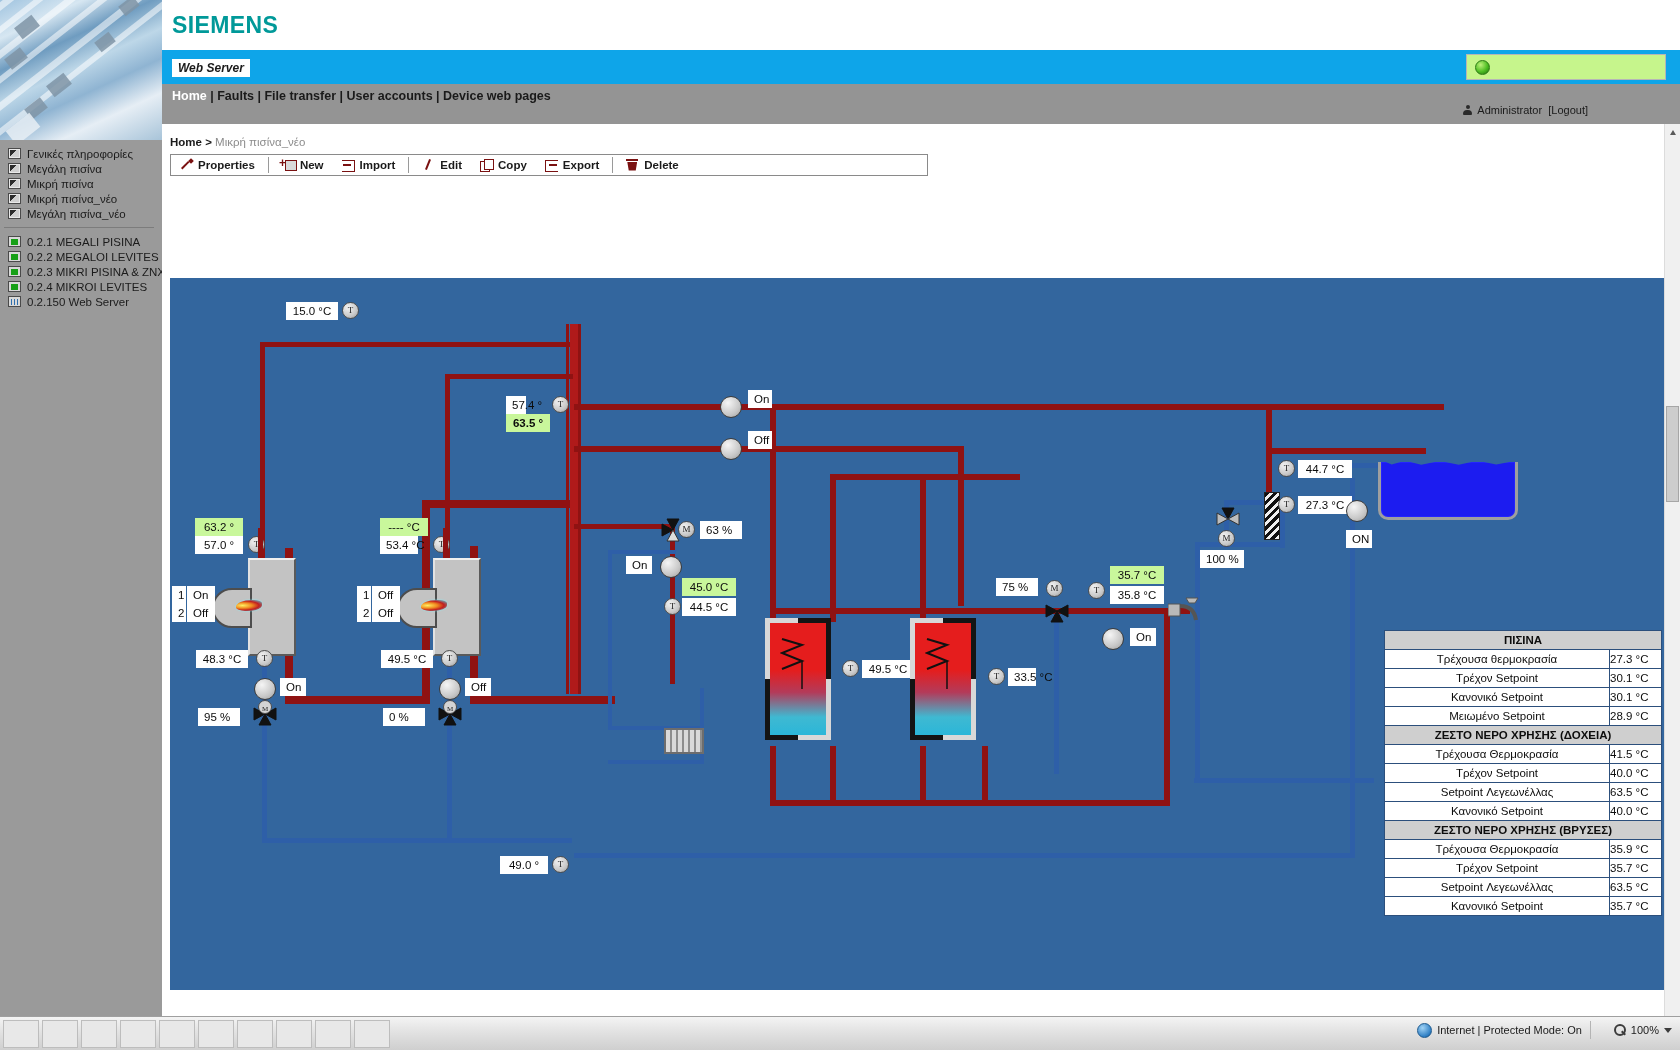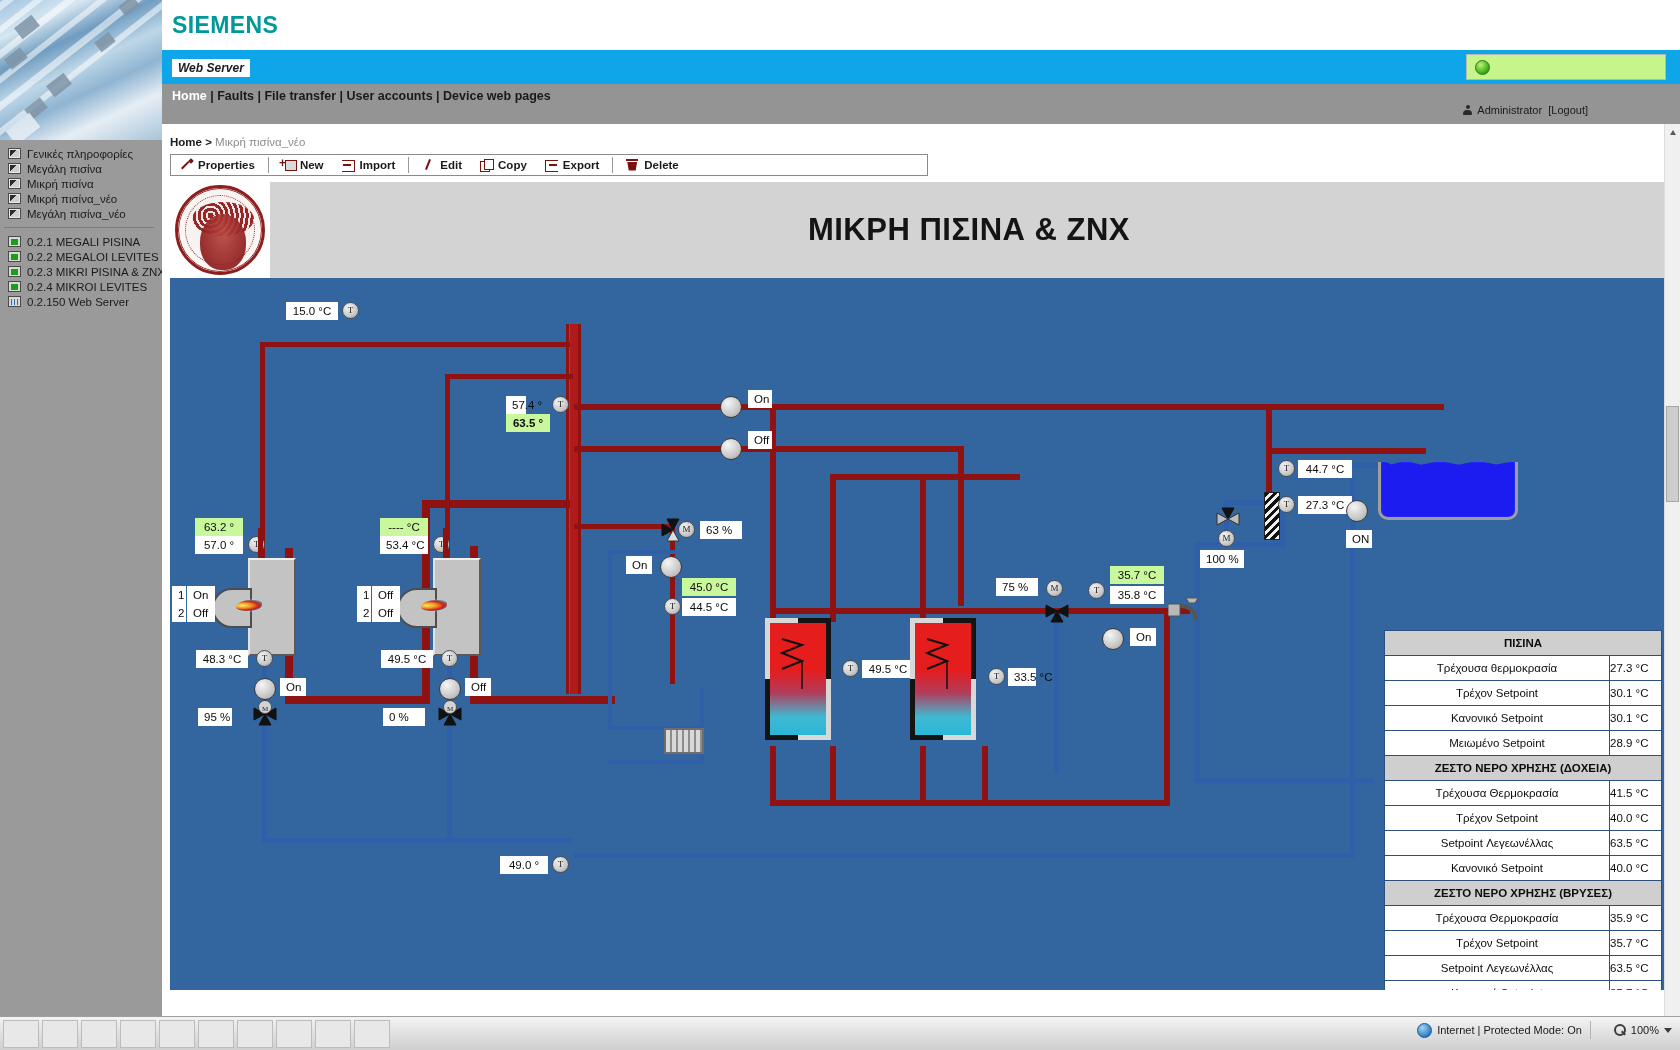--- a/index.html
+++ b/index.html
@@ -259,21 +259,21 @@
   .tap {
     position:absolute; width:30px; height:22px;
   }
 
   
   #datatable {
     position:absolute; right:6px; top:352px; width:278px;
     border-collapse:collapse; font-size:11.5px; color:#0d0d0d;
     background:#ffffff;
   }
-  #datatable td { border:1px solid #2c4f7c; padding:1px 0; height:25px; }
+  #datatable td { border:1px solid #2c4f7c; padding:1px 0; height:19px; }
   #datatable tr.grp td {
     background:#cfcfcf; font-weight:bold; text-align:center; font-size:11.5px;
   }
   #datatable td.k { text-align:center; background:#ffffff; }
   #datatable td.v { text-align:left; width:52px; background:#ffffff; }
 
   
   #content-hscroll {
     position:absolute; left:0; right:0; bottom:0; height:16px;
     background:#f0f0f0; border-top:1px solid #d6d6d6;
@@ -476,31 +476,20 @@
       <span class="tb-ico ico-exp"></span>
       <span>Export</span>
     </div>
     <div class="tb-div"></div>
     <div class="tb-btn">
       <span class="tb-ico ico-del"></span>
       <span>Delete</span>
     </div>
   </div>
 
-  <div id="title-band">
-    <div id="crest">
-      <div class="seal">
-        <div class="ring-text"></div>
-        <div class="inner"></div>
-        <div class="hair"></div>
-        <div class="face"></div>
-      </div>
-    </div>
-    <div id="page-title">ΜΙΚΡΗ ΠΙΣΙΝΑ &amp; ΖΝΧ</div>
-  </div>
 
   <div id="schematic">
 
     <div class="pipe-red2" style="left:400px;top:46px;width:8px;height:370px;"></div>
     <div class="pipe-red" style="left:396px;top:46px;width:3px;height:370px;"></div>
     <div class="pipe-red" style="left:408px;top:46px;width:3px;height:370px;"></div>
 
     <div class="pipe-red" style="left:90px;top:64px;width:5px;height:300px;"></div>
     <div class="pipe-red" style="left:90px;top:64px;width:310px;height:5px;"></div>
 
@@ -577,33 +566,33 @@
     <div class="lbl" style="left:2px;top:326px;width:14px;">2</div>
     <div class="lbl" style="left:17px;top:326px;width:28px;text-align:left;">Off</div>
 
     <div class="lbl" style="left:26px;top:372px;width:52px;">48.3 °C</div>
     <div class="sensor" style="left:86px;top:372px;">T</div>
     <div class="pumpd" style="left:84px;top:400px;">
         <div class="c"></div>
       </div>
     <div class="lbl" style="left:110px;top:400px;width:26px;text-align:left;">On</div>
 
-    <div class="lbl" style="left:28px;top:430px;width:34px;text-align:left;">95 %</div>
+    <div class="lbl" style="left:28px;top:430px;width:42px;text-align:left;">95 %</div>
     <div class="valve" style="left:80px;top:422px;">
       <svg width="30" height="28" viewBox="0 0 30 28">
         <polygon points="15,14 4,8 4,20" fill="#111" stroke="#111"></polygon>
         <polygon points="15,14 26,8 26,20" fill="#111" stroke="#111"></polygon>
         <polygon points="15,14 9,25 21,25" fill="#111" stroke="#111"></polygon>
         <circle cx="15" cy="7" r="6.5" fill="#d4d4d4" stroke="#4a4a4a"></circle>
         <text x="15" y="10.5" font-size="7" text-anchor="middle" fill="#222" font-family="serif">M</text>
       </svg>
     </div>
 
     <div class="lbl green" style="left:210px;top:240px;width:48px;">---- °C</div>
-    <div class="lbl" style="left:210px;top:258px;width:48px;">53.4 °C</div>
+    <div class="lbl" style="left:210px;top:258px;width:38px;">53.4 °C</div>
     <div class="sensor" style="left:263px;top:258px;">T</div>
     <div class="pipe-red" style="left:273px;top:250px;width:5px;height:30px;"></div>
 
     <div class="boiler" style="left:263px;top:280px;"></div>
     <div class="burner" style="left:227px;top:310px;"></div>
     <div class="flame" style="left:251px;top:322px;"></div>
     <div class="lbl" style="left:187px;top:308px;width:14px;">1</div>
     <div class="lbl" style="left:202px;top:308px;width:28px;text-align:left;">Off</div>
     <div class="lbl" style="left:187px;top:326px;width:14px;">2</div>
     <div class="lbl" style="left:202px;top:326px;width:28px;text-align:left;">Off</div>

